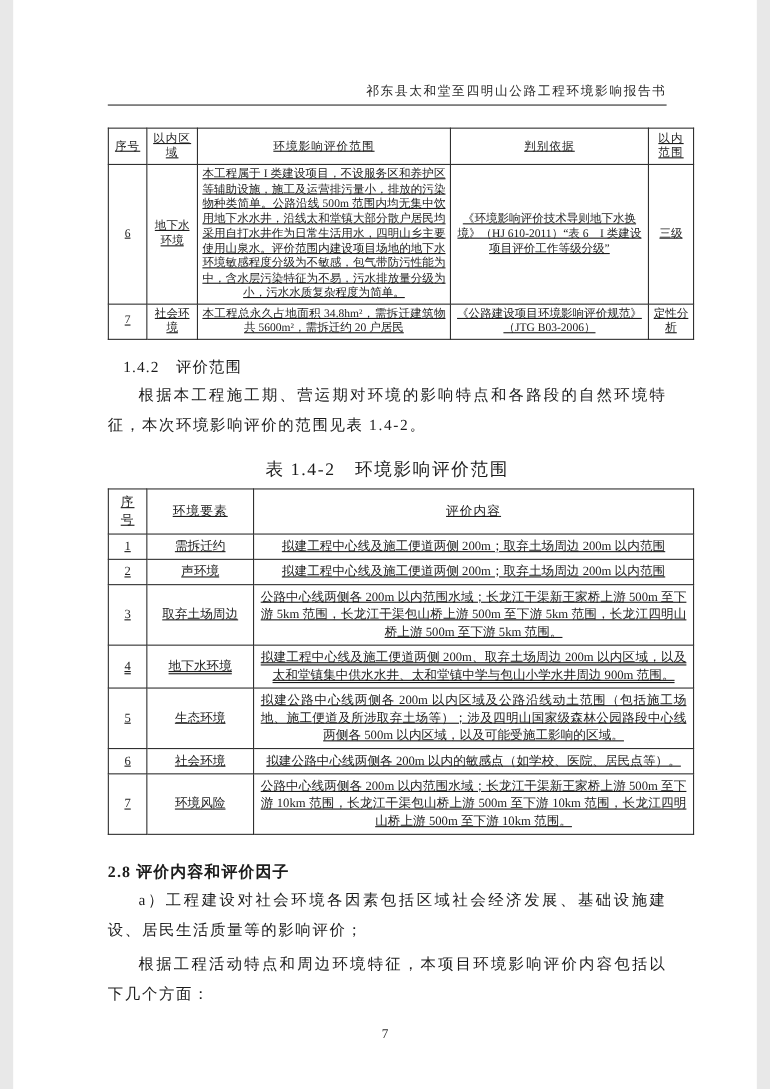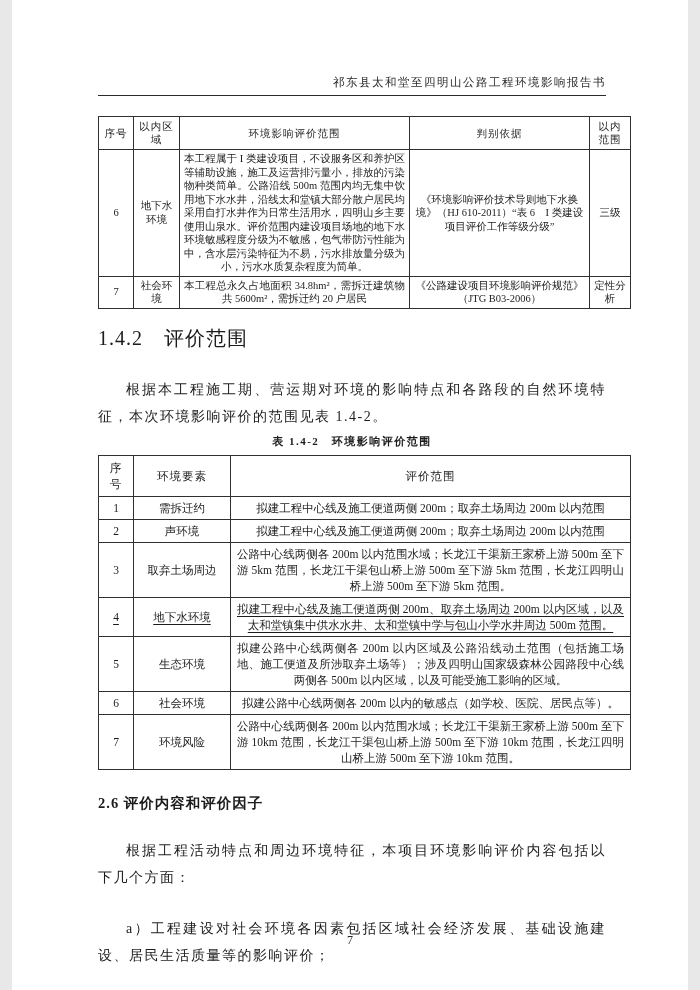--- a/index.html
+++ b/index.html
@@ -15,46 +15,46 @@
     overflow:hidden;
   }
   .doc-header {
     text-align:right;
     font-size:11.5px;
     letter-spacing:1.5px;
     color:#2a2a2a;
     padding-bottom:5px;
     border-bottom:1.8px solid #2a2a2a;
   }
-  table { border-collapse:collapse; width:100%; table-layout:fixed; }
+  table { border-collapse:collapse; width:100%; table-layout:fixed;text-decoration:underline; }
   th,td { border:1px solid #303030; }
 
   
   .t1 { margin-top:20px; font-size:10.5px; }
   .t1 th { font-weight:normal; line-height:13px; padding:3px 4px; letter-spacing:1px; text-align:center; vertical-align:middle; }
   .t1 td { line-height:13.5px; padding:2px 4px; vertical-align:middle; }
   .t1 .c { text-align:center; }
   .t1 .j { text-align:justify; text-align-last:center; }
 
   
   .t2 { margin-top:6px; font-size:11.5px; }
   .t2 th { font-weight:normal; line-height:16px; padding:4px 5px; text-align:center; vertical-align:middle; letter-spacing:1px; }
   .t2 td { line-height:16px; padding:3px 6px; vertical-align:middle; }
   .t2 .c { text-align:center; }
   .t2 .j { text-align:justify; text-align-last:center; }
   .t2 tr.u td { text-decoration:underline; text-underline-offset:3px; }
 
-  .h3 { font-size:20px; font-weight:normal; margin:16px 0 0 0; letter-spacing:1px; }
+  .h3 { font-size:14px; font-weight:normal; margin:16px 0 0 14px; letter-spacing:1px; }
   .h2 { font-size:14.5px; font-weight:bold; margin:24px 0 0 0; letter-spacing:1px; }
   .para {
     font-size:14px; line-height:27px; letter-spacing:1.5px;
     text-align:justify; text-indent:2em;
-    margin:24px 0 0 0;
+    margin:4px 0 0 0;
   }
-  .caption { text-align:center; font-weight:bold; font-size:11px; letter-spacing:1.5px; margin-top:4px; }
+  .caption { text-align:center; font-weight:normal; font-size:16px; letter-spacing:1.5px; margin-top:16px; }
   .pagenum { position:absolute; left:0; right:0; bottom:42px; text-align:center; font-size:12px; color:#2a2a2a; }
 </style>
 </head>
 <body>
 
 <div class="page">
 
   <div class="doc-header">祁东县太和堂至四明山公路工程环境影响报告书</div>
 
   <table class="t1">
@@ -100,21 +100,21 @@
   <table class="t2">
     <colgroup>
       <col style="width:35px">
         <col style="width:97px">
         <col style="width:400px">
     </colgroup>
     <thead>
       <tr>
         <th>序号</th>
         <th>环境要素</th>
-        <th>评价范围</th>
+        <th>评价内容</th>
       </tr>
     </thead>
     <tbody>
       <tr>
         <td class="c">1</td>
         <td class="c">需拆迁约</td>
         <td class="j">拟建工程中心线及施工便道两侧 200m；取弃土场周边 200m 以内范围</td>
       </tr>
       <tr>
         <td class="c">2</td>
@@ -122,39 +122,39 @@
         <td class="j">拟建工程中心线及施工便道两侧 200m；取弃土场周边 200m 以内范围</td>
       </tr>
       <tr>
         <td class="c">3</td>
         <td class="c">取弃土场周边</td>
         <td class="j">公路中心线两侧各 200m 以内范围水域；长龙江干渠新王家桥上游 500m 至下游 5km 范围，长龙江干渠包山桥上游 500m 至下游 5km 范围，长龙江四明山桥上游 500m 至下游 5km 范围。</td>
       </tr>
       <tr class="u">
         <td class="c">4</td>
         <td class="c">地下水环境</td>
-        <td class="j">拟建工程中心线及施工便道两侧 200m、取弃土场周边 200m 以内区域，以及太和堂镇集中供水水井、太和堂镇中学与包山小学水井周边 500m 范围。</td>
+        <td class="j">拟建工程中心线及施工便道两侧 200m、取弃土场周边 200m 以内区域，以及太和堂镇集中供水水井、太和堂镇中学与包山小学水井周边 900m 范围。</td>
       </tr>
       <tr>
         <td class="c">5</td>
         <td class="c">生态环境</td>
         <td class="j">拟建公路中心线两侧各 200m 以内区域及公路沿线动土范围（包括施工场地、施工便道及所涉取弃土场等）；涉及四明山国家级森林公园路段中心线两侧各 500m 以内区域，以及可能受施工影响的区域。</td>
       </tr>
       <tr>
         <td class="c">6</td>
         <td class="c">社会环境</td>
         <td class="j">拟建公路中心线两侧各 200m 以内的敏感点（如学校、医院、居民点等）。</td>
       </tr>
       <tr>
         <td class="c">7</td>
         <td class="c">环境风险</td>
         <td class="j">公路中心线两侧各 200m 以内范围水域；长龙江干渠新王家桥上游 500m 至下游 10km 范围，长龙江干渠包山桥上游 500m 至下游 10km 范围，长龙江四明山桥上游 500m 至下游 10km 范围。</td>
       </tr>
     </tbody>
   </table>
 
-  <h2 class="h2">2.6 评价内容和评价因子</h2>
+  <h2 class="h2">2.8 评价内容和评价因子</h2>
+  <p class="para">a）工程建设对社会环境各因素包括区域社会经济发展、基础设施建设、居民生活质量等的影响评价；</p>
   <p class="para">根据工程活动特点和周边环境特征，本项目环境影响评价内容包括以下几个方面：</p>
-  <p class="para">a）工程建设对社会环境各因素包括区域社会经济发展、基础设施建设、居民生活质量等的影响评价；</p>
 
   <div class="pagenum">7</div>
 
 </div>
 
 </body></html>

